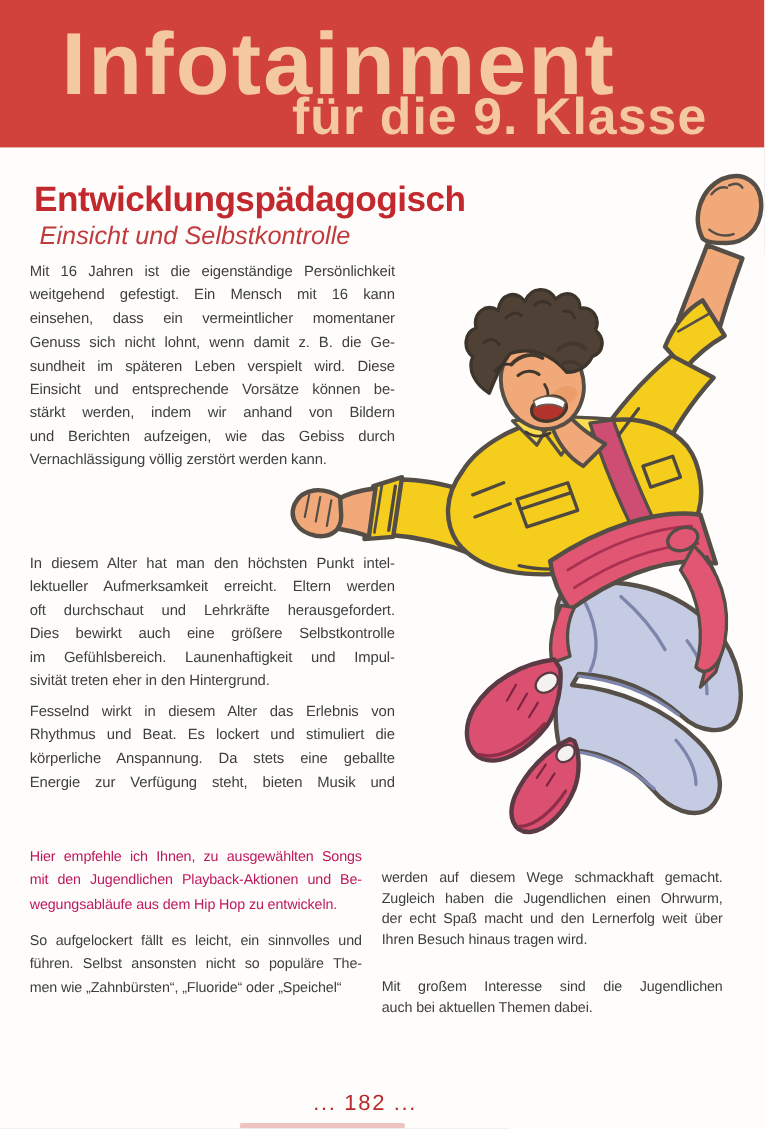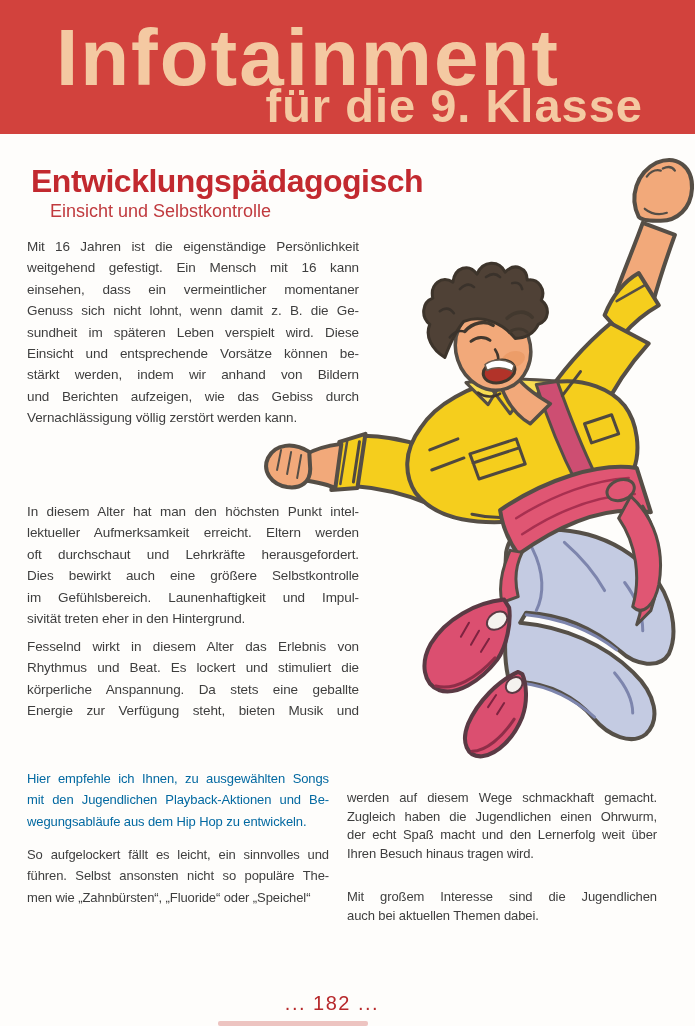--- a/index.html
+++ b/index.html
@@ -5,22 +5,22 @@
   html,body{margin:0;padding:0;background:#e8e8e8;}
   .page{position:relative;width:695px;height:1026px;background:#fefdfb;overflow:hidden;
         font-family:"Liberation Sans", sans-serif;margin:0 auto;}
   .banner{position:absolute;left:0;top:0;width:695px;height:134px;}
   .banner-title{position:absolute;left:56px;top:18px;font-size:80px;font-weight:bold;
         letter-spacing:2px;line-height:1;}
   .banner-subtitle{position:absolute;right:52px;top:82px;font-size:47px;font-weight:bold;
         letter-spacing:1px;line-height:1;}
   .heading{position:absolute;left:31px;top:164px;margin:0;font-size:32px;font-weight:bold;
         letter-spacing:-0.5px;line-height:1.1;}
-  .subheading{position:absolute;left:50px;top:201px;margin:0;font-size:18px;font-weight:normal;
-        line-height:1.2;}
+  .subheading{position:absolute;left:36px;top:201px;margin:0;font-size:23px;font-weight:normal;
+        line-height:1.2;font-style:italic;}
   .para{position:absolute;}
   .para .ln{text-align:justify;text-align-last:justify;white-space:normal;}
   .para .ln.last{text-align:left;text-align-last:left;}
   .p1,.p2,.p3{left:27px;width:332px;font-size:13.5px;line-height:21.4px;letter-spacing:-0.1px;}
   .p4,.p5{left:27px;width:302px;font-size:13px;line-height:21.3px;letter-spacing:-0.1px;}
   .pa,.pb{left:347px;width:310px;font-size:13px;line-height:18.7px;letter-spacing:-0.1px;}
   .p1{top:236px}.p2{top:501px}.p3{top:636px}.p4{top:768px}.p5{top:844px}
   .pa{top:789px}.pb{top:888px}
   .illustration{position:absolute;left:263px;top:148px;width:432px;height:648px;margin:0;}
   .illustration svg{width:100%;height:100%;display:block;}
@@ -60,21 +60,21 @@
       <div class="ln">Dies bewirkt auch eine größere Selbstkontrolle</div>
       <div class="ln">im Gefühlsbereich. Launenhaftigkeit und Impul-</div>
       <div class="ln last">sivität treten eher in den Hintergrund.</div>
     </div>
   <div class="para p3" style="color: rgb(62, 62, 62);">
       <div class="ln">Fesselnd wirkt in diesem Alter das Erlebnis von</div>
       <div class="ln">Rhythmus und Beat. Es lockert und stimuliert die</div>
       <div class="ln">körperliche Anspannung. Da stets eine geballte</div>
       <div class="ln">Energie zur Verfügung steht, bieten Musik und</div>
     </div>
-  <div class="para p4" style="color: #0369a1;">
+  <div class="para p4" style="color: #be185d;">
       <div class="ln">Hier empfehle ich Ihnen, zu ausgewählten Songs</div>
       <div class="ln">mit den Jugendlichen Playback-Aktionen und Be-</div>
       <div class="ln last">wegungsabläufe aus dem Hip Hop zu entwickeln.</div>
     </div>
   <div class="para p5" style="color: rgb(62, 62, 62);">
       <div class="ln">So aufgelockert fällt es leicht, ein sinnvolles und</div>
       <div class="ln">führen. Selbst ansonsten nicht so populäre The-</div>
       <div class="ln last">men wie „Zahnbürsten“, „Fluoride“ oder „Speichel“</div>
     </div>
   <div class="para pa" style="color: rgb(62, 62, 62);">

